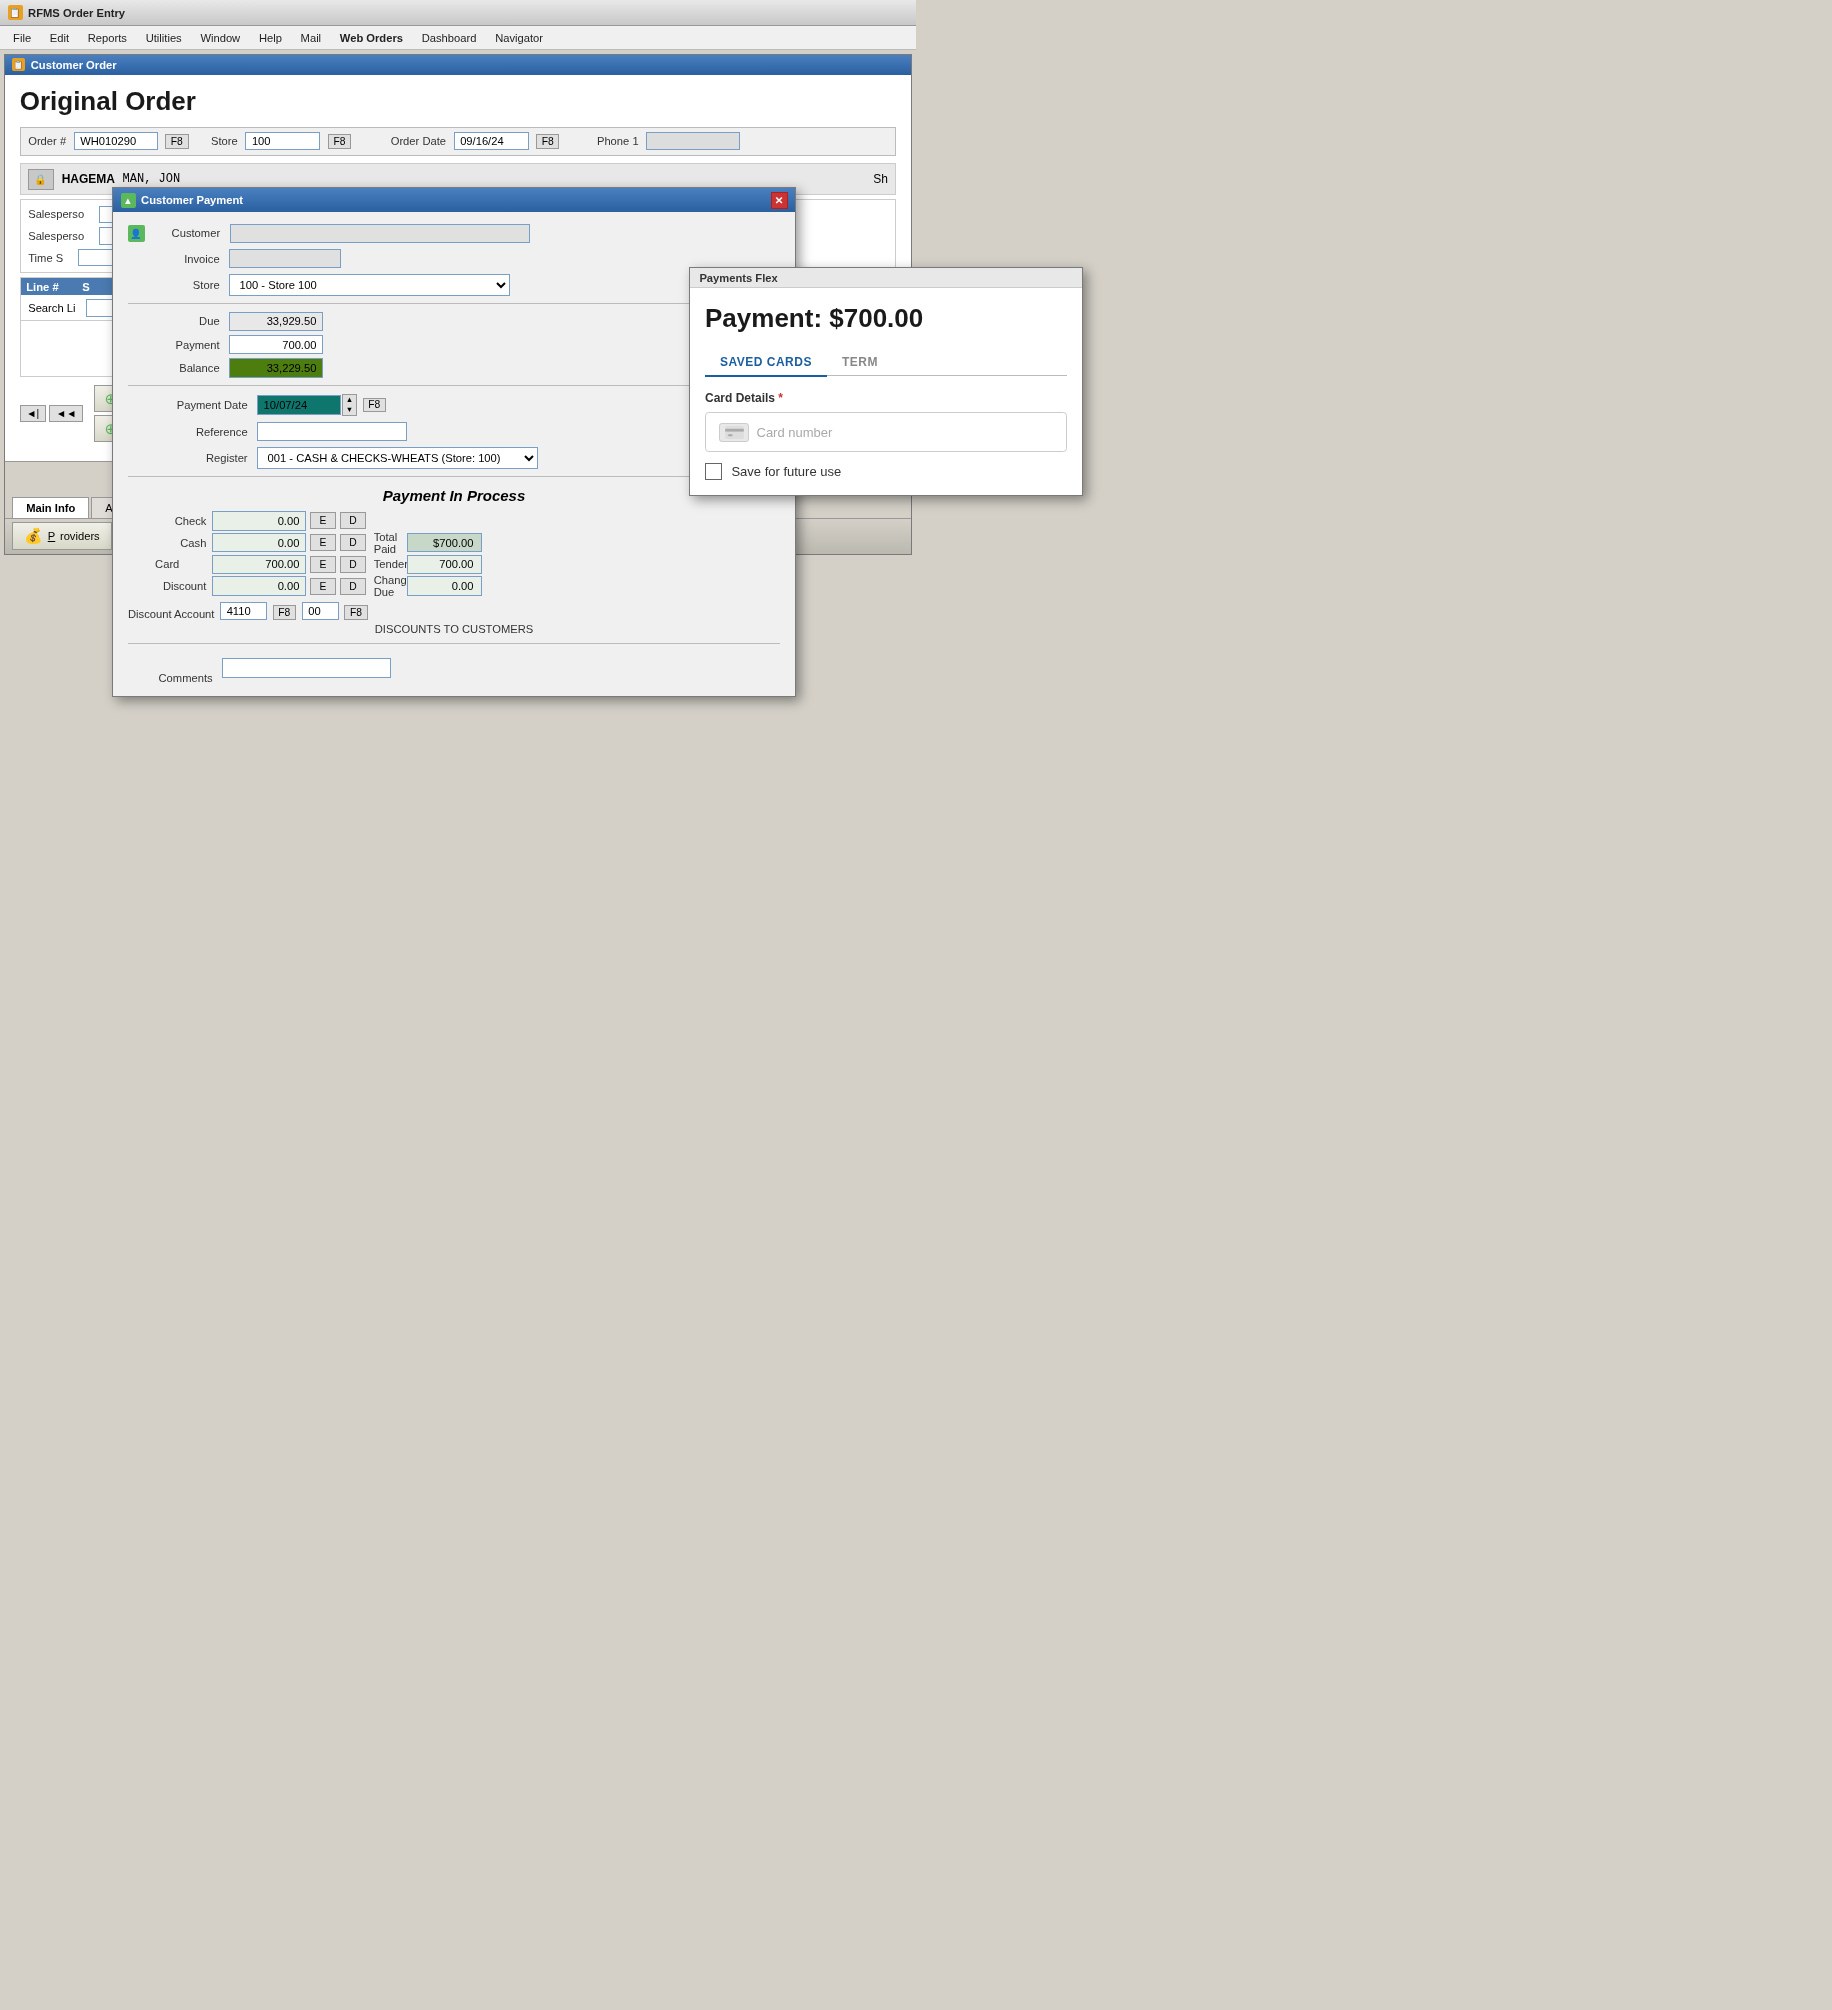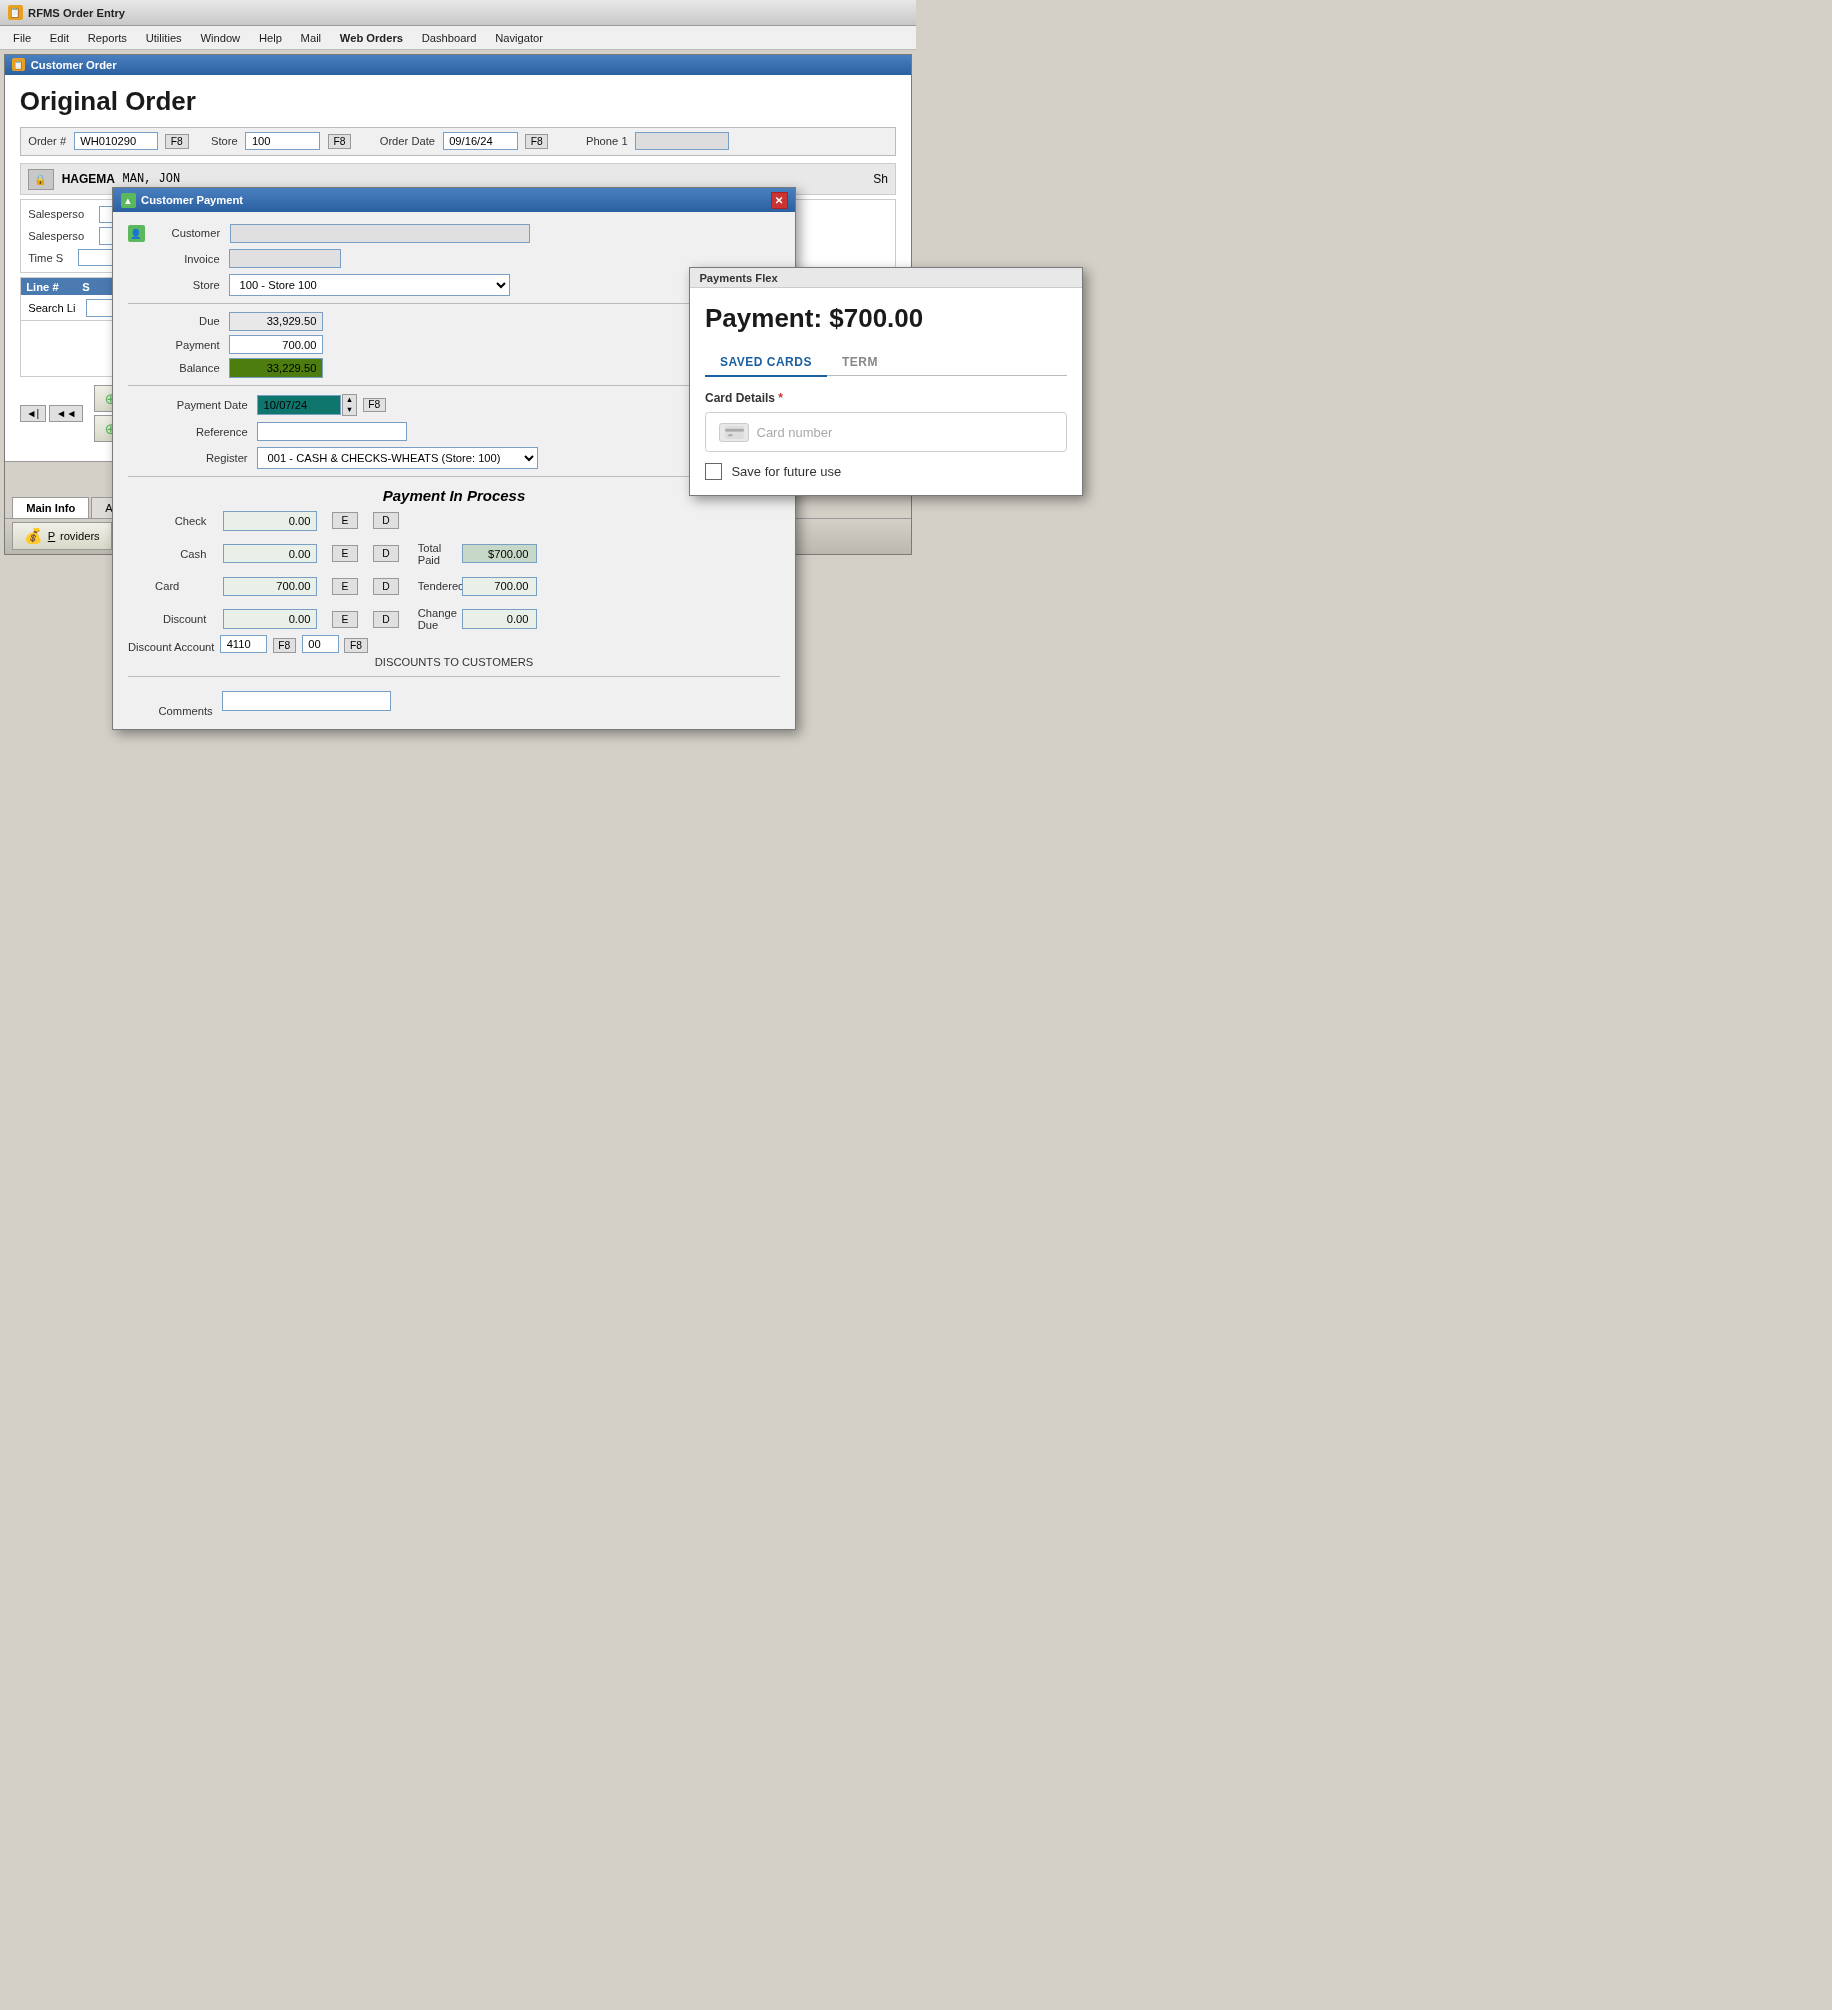--- a/index.html
+++ b/index.html
@@ -142,21 +142,21 @@
     <div class="main-content">
       <div class="page-title">Original Order</div>
 
       <div class="order-header-row">
         <span class="order-field-label">Order #</span>
         <input class="order-field-input" value="WH010290" style="width: 84px;">
         <button class="order-field-btn">F8</button>
         <span class="order-field-label" style="margin-left:15px;">Store</span>
         <input class="order-field-input" value="100" style="width: 47px;">
         <button class="order-field-btn">F8</button>
-        <span class="order-field-label" style="margin-left:21px;">Order Date</span>
+        <span class="order-field-label" style="margin-left:32px;">Order Date</span>
         <input class="order-field-input" value="09/16/24" style="width: 75px;">
         <button class="order-field-btn">F8</button>
         <span class="order-field-label" style="margin-left:30px;">Phone 1</span>
         <input class="order-field-input" style="width: 94px; background: rgb(221, 221, 221);">
       </div>
 
       <div style="display:flex; align-items:center; background:#e8e8e8; border:0.9px solid #ccc; padding:4.7px 7.5px; margin-bottom:3.7px;">
         <div style="background:#c8c8c8; border:0.9px solid #999; padding:2.8px 5.6px; margin-right:7.5px; font-size:10.3px;">🔒</div>
         <span style="font-size:12px; font-weight:600; margin-right:7.5px;">HAGEMA</span>
         <span style="flex:1; font-size:12px;font-family:Liberation Mono, monospace;">MAN, JON</span>
@@ -340,21 +340,21 @@
           <span class="form-label" style="width:103px;">Register</span>
           <select class="form-select">
             <option>001 - CASH &amp; CHECKS-WHEATS (Store: 100)</option>
           </select>
         </div>
 
         <hr class="divider">
 
         <div class="payment-process-title">Payment In Process</div>
 
-        <div style="display:grid; grid-template-columns: 84px 98px 30px 30px 37px 112px; gap:11px; align-items:center; margin-bottom:3.7px;">
+        <div style="display:grid; grid-template-columns: 84px 98px 30px 30px 37px 112px; gap:0; align-items:center; margin-bottom:3.7px;">
 
           <span style="text-align:right; font-size:11.2px; color:#333; padding-right:5.6px;">Check</span>
           <input class="payment-amount" value="0.00" style="">
           <button class="payment-btn">E</button>
           <button class="payment-btn">D</button>
           <span></span>
           <span></span>
 
           <span style="text-align:right; font-size:11.2px; color:#333; padding-right:5.6px;">Cash</span>
           <input class="payment-amount" value="0.00" style="">

